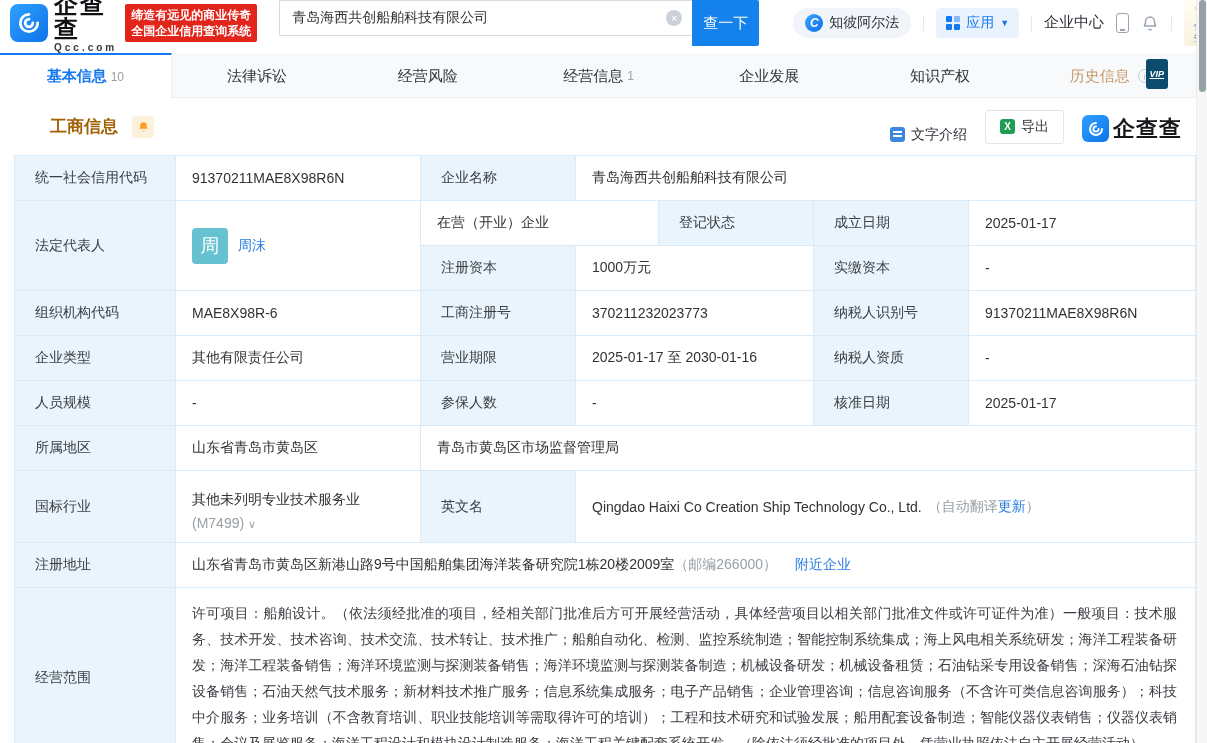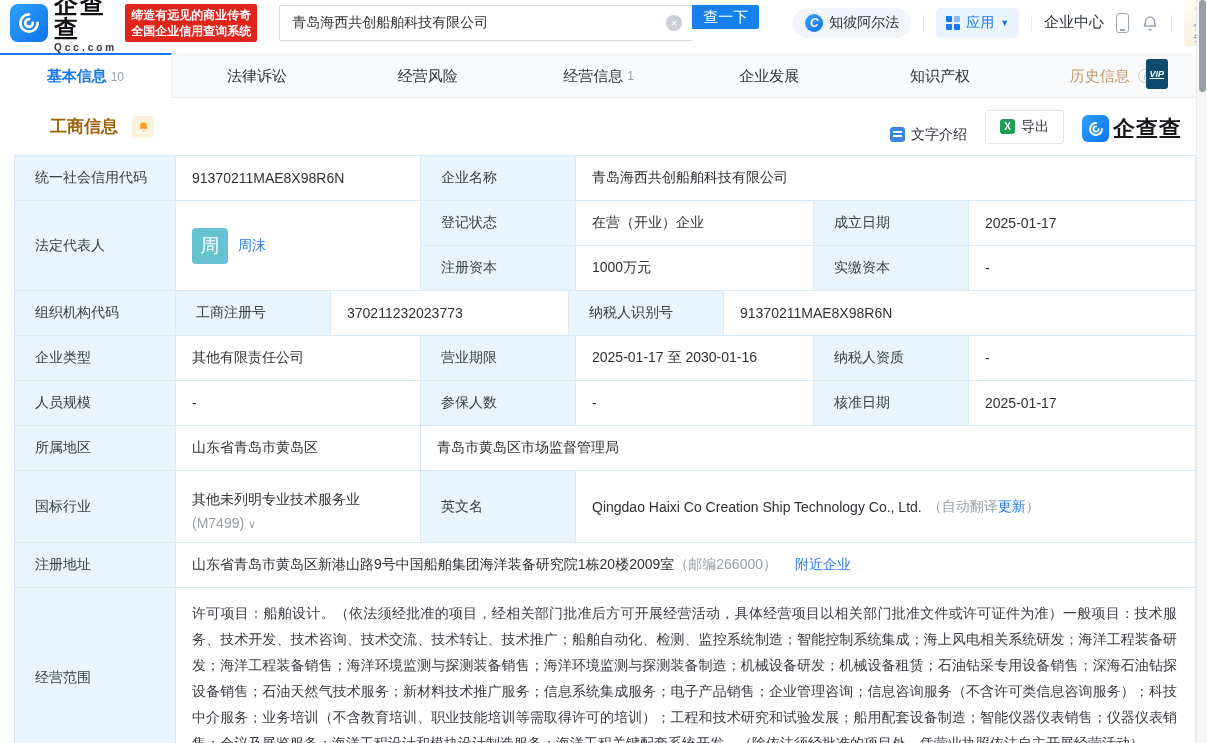--- a/index.html
+++ b/index.html
@@ -16,21 +16,21 @@
   .logo-domain { font-size:10px; font-weight:700; color:#35393f; letter-spacing:3px; margin-top:2px; }
   .slogan { margin-left:8px; background:#e1251b; color:#fff; font-size:12px; font-weight:600;
     padding:3px 6px; line-height:16px; border-radius:2px; white-space:nowrap; }
   .search-group { display:flex; margin-left:22px; }
   .search-box { position:relative; width:413px; height:36px; }
   .search-box input { width:100%; height:36px; border:1px solid #d9d9d9; border-right:none;
     border-radius:2px 0 0 2px; padding:0 34px 0 12px; font-size:14px; color:#333; outline:none;
     font-family:inherit; }
   .clear-icon { position:absolute; right:10px; top:10px; width:16px; height:16px; border-radius:50%;
     background:#ccd1d9; color:#fff; font-size:11px; line-height:16px; text-align:center; cursor:pointer; }
-  .search-btn { width:67px; height:24px; background:#1581ed; color:#fff; border:none;
+  .search-btn { width:67px; height:46px; background:#1581ed; color:#fff; border:none;
     border-radius:0 2px 2px 0; font-size:15px; cursor:pointer; font-family:inherit; }
   .top-right { display:flex; align-items:center; margin-left:34px; gap:12px; }
   .pill { display:flex; align-items:center; gap:6px; height:30px; padding:0 12px; border-radius:16px;
     font-size:14px; color:#2b3038; cursor:pointer; white-space:nowrap; }
   .pill.zhibi { background:#f1f4f8; }
   .zhibi-icon { width:18px; height:18px; border-radius:50%; background:linear-gradient(135deg,#3aa5ff,#0f6fe8);
     color:#fff; font-size:12px; font-weight:800; text-align:center; line-height:18px; font-style:italic; }
   .pill.apps { background:#e9f2fd; color:#1478f0; border-radius:4px; padding:0 10px; height:30px; }
   .grid-icon { width:14px; height:14px; display:grid; grid-template-columns:6px 6px; grid-template-rows:6px 6px; gap:2px; }
   .grid-icon i { background:#1478f0; border-radius:1px; }
@@ -237,36 +237,37 @@
     </div>
 
     <div class="t-row">
       <div class="cell lbl w-l1 h90">法定代表人</div>
       <div class="cell val w-v1 h90">
         <span class="avatar">周</span>
         <a class="link">周沫</a>
       </div>
       <div class="right-col">
         <div class="t-row">
+          <div class="cell val w-v2">在营（开业）企业</div>
           <div class="cell lbl w-l2">登记状态</div>
-          <div class="cell val w-v2">在营（开业）企业</div>
           <div class="cell lbl w-l3">成立日期</div>
           <div class="cell val w-fill last">2025-01-17</div>
         </div>
         <div class="t-row">
           <div class="cell lbl w-l2">注册资本</div>
           <div class="cell val w-v2">1000万元</div>
           <div class="cell lbl w-l3">实缴资本</div>
           <div class="cell val w-fill last">-</div>
         </div>
       </div>
     </div>
 
     <div class="t-row">
       <div class="cell lbl w-l1">组织机构代码</div>
+      <div class="cell val w-v1">MAE8X98R-6</div>
       <div class="cell lbl w-l2">工商注册号</div>
       <div class="cell val w-v2">370211232023773</div>
       <div class="cell lbl w-l3">纳税人识别号</div>
       <div class="cell val w-fill last">91370211MAE8X98R6N</div>
     </div>
 
     <div class="t-row">
       <div class="cell lbl w-l1">企业类型</div>
       <div class="cell val w-v1">其他有限责任公司</div>
       <div class="cell lbl w-l2">营业期限</div>

